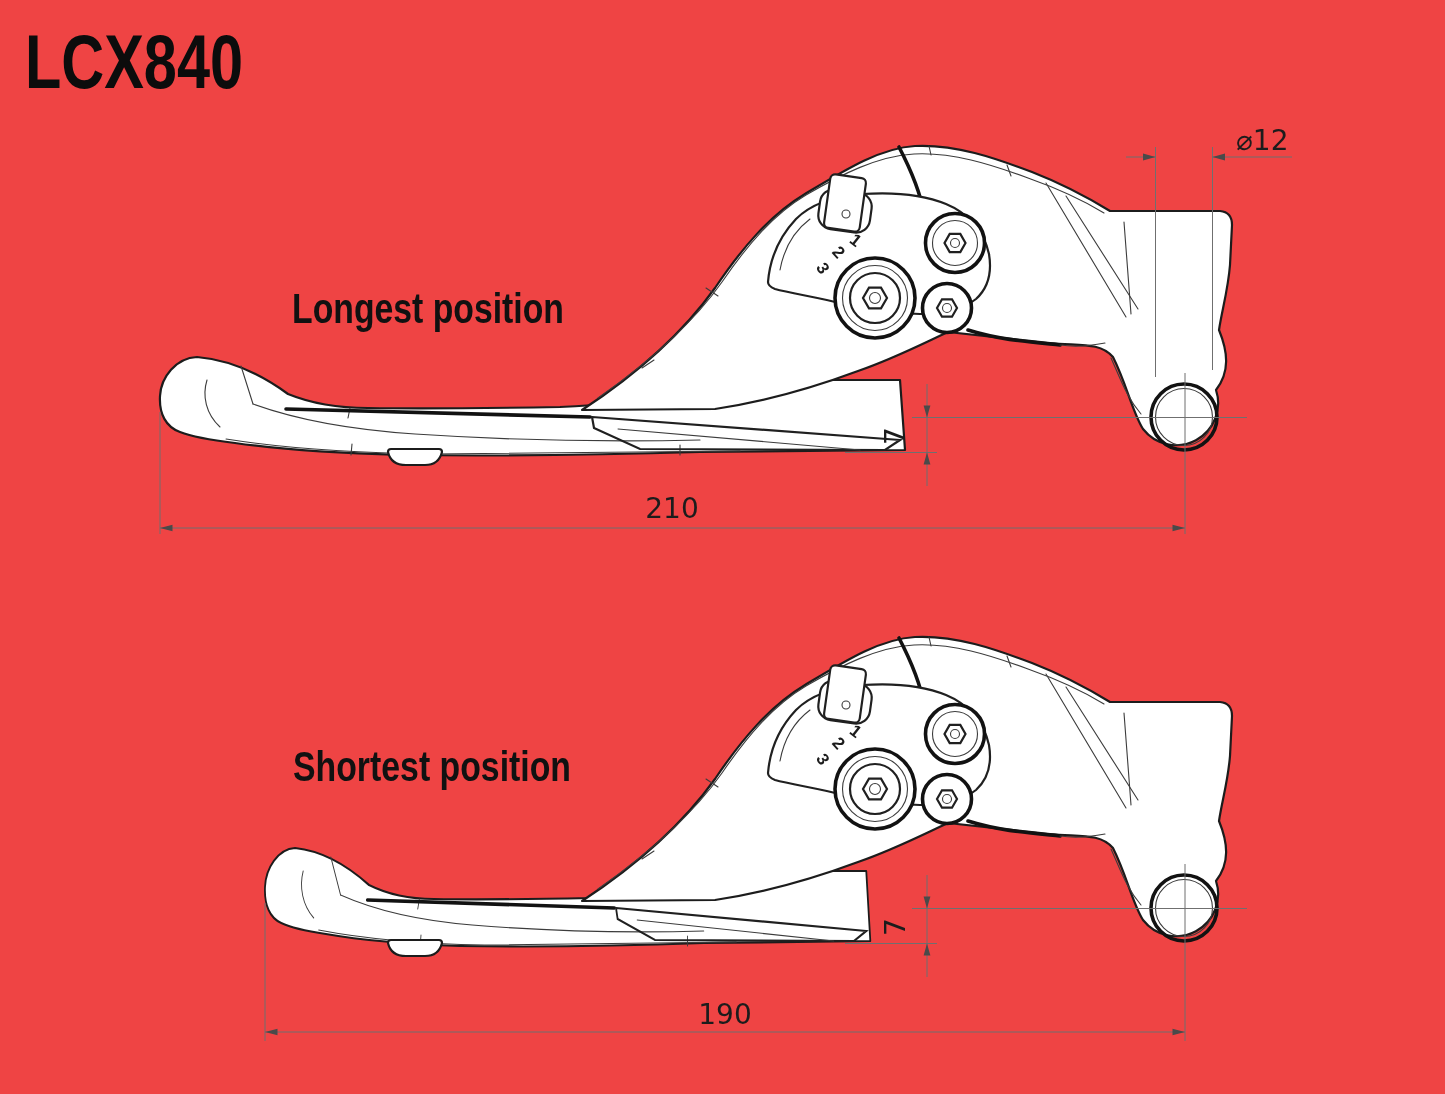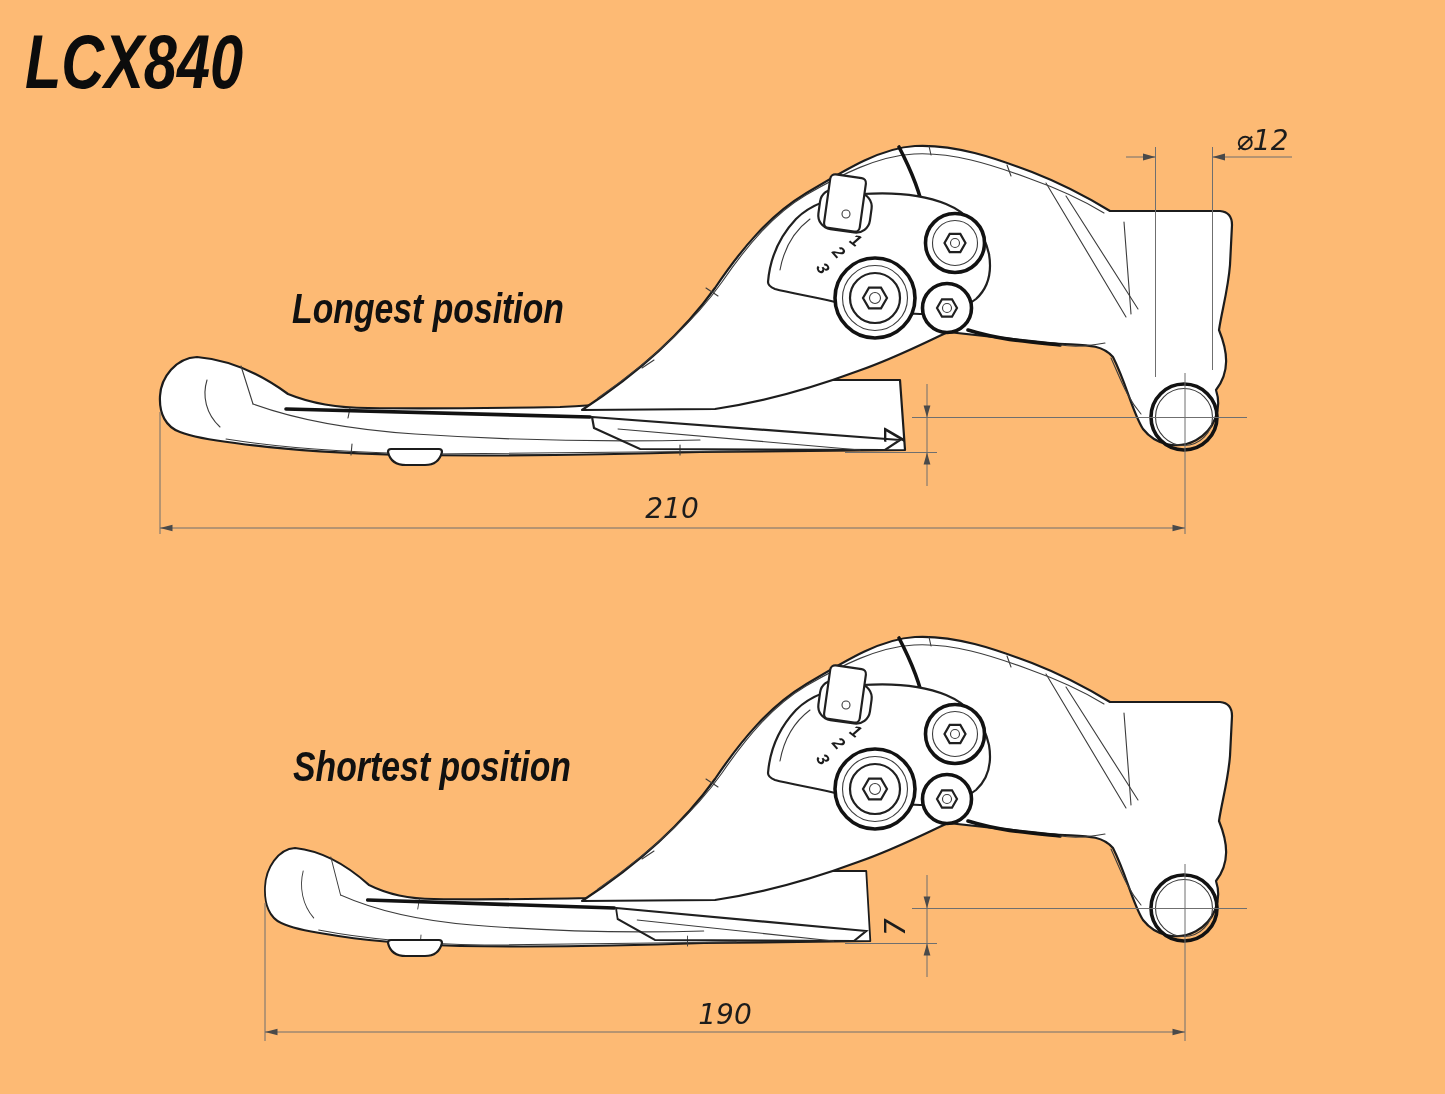--- a/index.html
+++ b/index.html
@@ -1,17 +1,17 @@
 <!DOCTYPE html>
 <html><head>
 <meta charset="utf-8">
 <style>
   html,body{margin:0;padding:0;background:#ffffff;}
-  .sheet{position:relative;width:1445px;height:1094px;background:#fdba74;overflow:hidden;
-         font-family:"Liberation Sans",sans-serif;font-style:italic;}
+  .sheet{position:relative;width:1445px;height:1094px;background:#ef4444;overflow:hidden;
+         font-family:"Liberation Sans",sans-serif;}
   svg{display:block;}
   .t-title{font-family:"Liberation Sans",sans-serif;font-weight:bold;font-size:76px;fill:#0c0c0c;}
   .t-label{font-family:"Liberation Sans",sans-serif;font-weight:bold;font-size:42px;fill:#111;}
   .t-dim{font-family:"DejaVu Sans","Liberation Sans",sans-serif;font-size:28px;fill:#1c1c1c;}
   .t-mark{font-family:"Liberation Sans",sans-serif;font-weight:bold;font-size:17px;fill:#1c1c1c;}
   .s-out{fill:#ffffff;stroke:#1c1c1c;stroke-width:2.2;stroke-linejoin:round;}
   .s-thick{fill:none;stroke:#121212;stroke-width:3.6;stroke-linecap:round;}
   .s-med{fill:none;stroke:#202020;stroke-width:2.2;stroke-linecap:round;}
   .s-thin{fill:none;stroke:#3c3c3c;stroke-width:1.1;stroke-linecap:round;}
   .s-dim{fill:none;stroke:#6f6f6f;stroke-width:1;}

